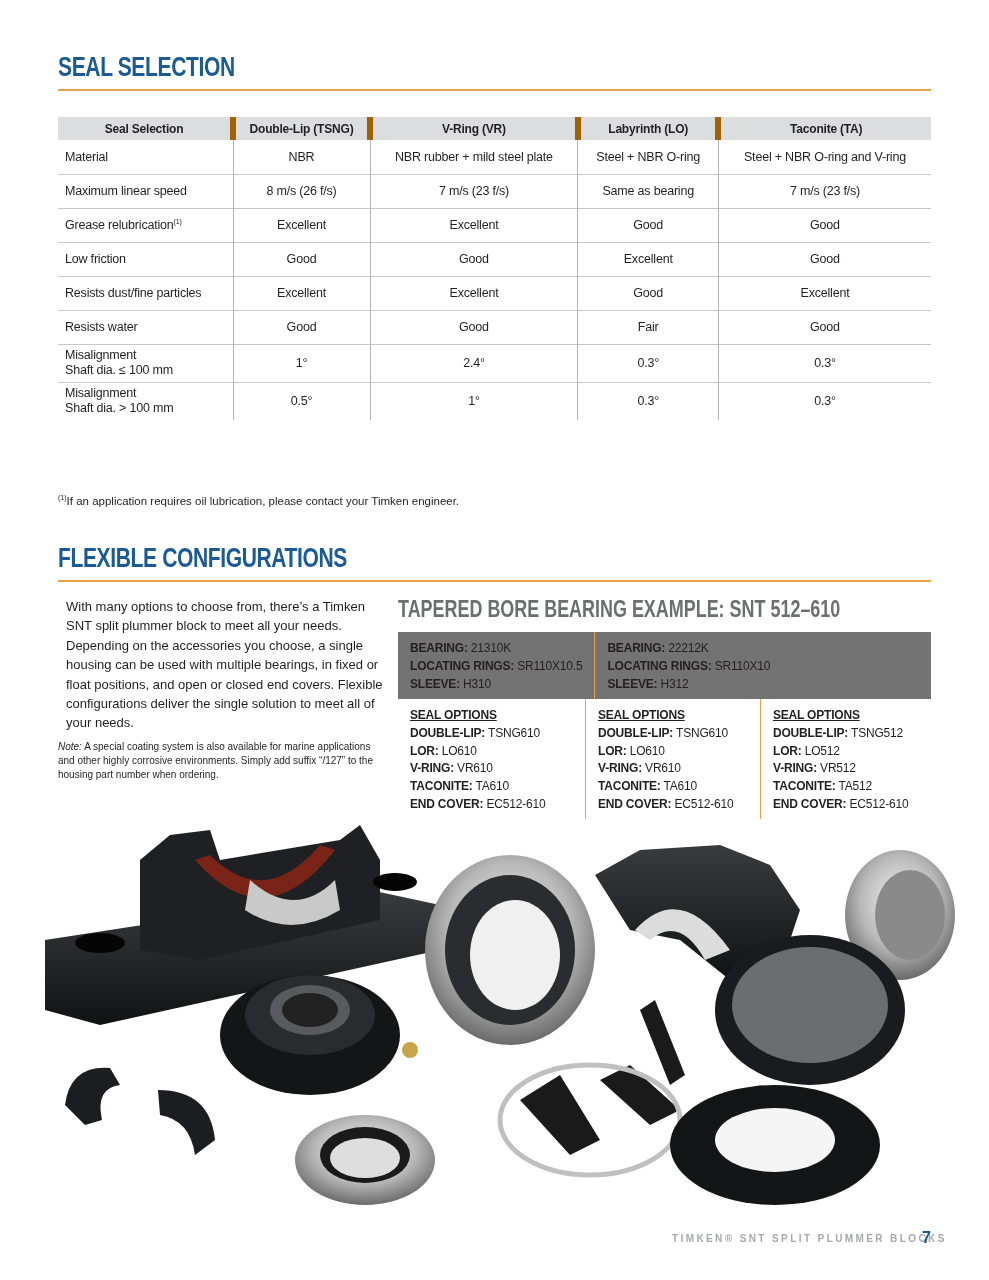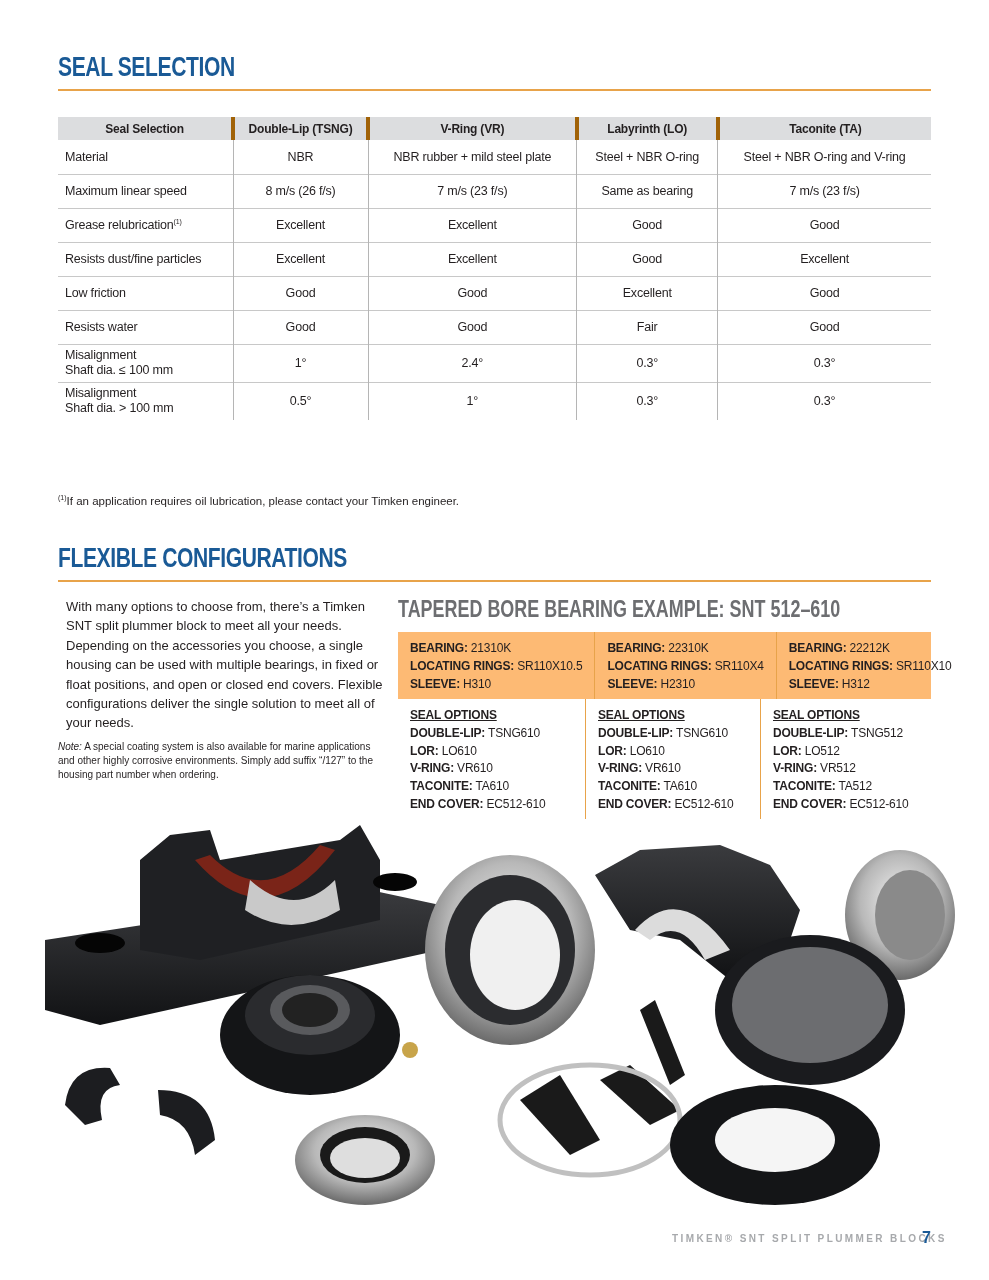--- a/index.html
+++ b/index.html
@@ -12,21 +12,21 @@
     font-family: "Liberation Sans", sans-serif; font-weight: bold;
     color: #1a5a96; font-size: 27px; letter-spacing: -0.5px;
     transform: scaleX(0.78); transform-origin: left center;
   }
   .orange-rule { position: absolute; left: 58px; width: 873px; height: 2px; background: #e8a34a; }
 
   
   .seal-table { position: absolute; left: 58px; top: 117px; width: 873px; border-collapse: collapse; }
   .seal-table th {
     background: #dcdddf; font-size: 12px; font-weight: bold; height: 23px; text-align: center;
-    border-left: 4px solid #a16207; letter-spacing: -0.2px;
+    border-left: 6px solid #a16207; letter-spacing: -0.2px;
   }
   .seal-table th:first-child { border-left: none; }
   .seal-table td {
     font-size: 12.5px; text-align: center; border-top: 1px solid #c8c8c8;
     border-left: 1px solid #b5b5b5; height: 34px; padding: 0 4px; letter-spacing: -0.2px; margin-left: 8px;
   }
   .seal-table tr:first-child td { border-top: none; }
   .seal-table td:first-child { text-align: left; border-left: none; padding-left: 7px; width: 175px; }
   .seal-table td.two-line { height: 38px; line-height: 15px; }
   .seal-table sup { font-size: 7px; }
@@ -40,21 +40,21 @@
   .note-text {
     position: absolute; left: 58px; top: 740px; width: 320px; font-size: 10px; line-height: 14px;
   }
   .note-text em { font-style: italic; }
   .example-title {
     position: absolute; left: 398px; top: 596px; font-size: 23px; color: #6d6e71; font-weight: bold;
     transform: scaleX(0.78); transform-origin: left center; white-space: nowrap;
   }
   .example-grid { position: absolute; left: 398px; top: 632px; width: 533px; }
   .example-row { display: flex; }
-  .example-row.top { background: #fdba74; height: 67px; }
+  .example-row.top { background: #737373; height: 67px; }
   .example-row.bottom { height: 120px; }
   .ex-col { flex: 1; padding: 8px 12px; font-size: 12px; line-height: 17.8px; letter-spacing: -0.2px; }
   .ex-col + .ex-col { border-left: 1px solid #e8a34a; }
   .ex-col:nth-child(1) { flex: 0 0 187px; }
   .ex-col:nth-child(2) { flex: 0 0 175px; }
   .ex-col b { font-weight: bold; }
   .ex-col .u { text-decoration: underline; font-weight: bold; }
   .line { white-space: nowrap; }
 
   
@@ -99,32 +99,32 @@
       <td>7 m/s (23 f/s)</td>
     </tr>
     <tr>
       <td><span>Grease relubrication</span><sup>(1)</sup></td>
       <td>Excellent</td>
       <td>Excellent</td>
       <td>Good</td>
       <td>Good</td>
     </tr>
     <tr>
+      <td>Low friction</td>
+      <td>Good</td>
+      <td>Good</td>
+      <td>Excellent</td>
+      <td>Good</td>
+    </tr>
+    <tr>
       <td>Resists dust/fine particles</td>
       <td>Excellent</td>
       <td>Excellent</td>
       <td>Good</td>
       <td>Excellent</td>
-    </tr>
-    <tr>
-      <td>Low friction</td>
-      <td>Good</td>
-      <td>Good</td>
-      <td>Excellent</td>
-      <td>Good</td>
     </tr>
     <tr>
       <td>Resists water</td>
       <td>Good</td>
       <td>Good</td>
       <td>Fair</td>
       <td>Good</td>
     </tr>
     <tr>
       <td class="two-line">
@@ -158,25 +158,20 @@
 <p class="note-text"><em>Note:</em><span> A special coating system is also available for marine applications and other highly corrosive environments. Simply add suffix “/127” to the housing part number when ordering.</span></p>
 
 <div class="example-title">TAPERED BORE BEARING EXAMPLE: SNT 512–610</div>
 
 <div class="example-grid">
   <div class="example-row top">
     <div class="ex-col">
       <div class="line"><b>BEARING:</b><span> 21310K</span></div>
       <div class="line"><b>LOCATING RINGS:</b><span> SR110X10.5</span></div>
       <div class="line"><b>SLEEVE:</b><span> H310</span></div>
-    </div>
-    <div class="ex-col">
-      <div class="line"><b>BEARING:</b><span> 22310K</span></div>
-      <div class="line"><b>LOCATING RINGS:</b><span> SR110X4</span></div>
-      <div class="line"><b>SLEEVE:</b><span> H2310</span></div>
     </div>
     <div class="ex-col">
       <div class="line"><b>BEARING:</b><span> 22212K</span></div>
       <div class="line"><b>LOCATING RINGS:</b><span> SR110X10</span></div>
       <div class="line"><b>SLEEVE:</b><span> H312</span></div>
     </div>
   </div>
   <div class="example-row bottom">
     <div class="ex-col">
       <div class="line u">SEAL OPTIONS</div>

